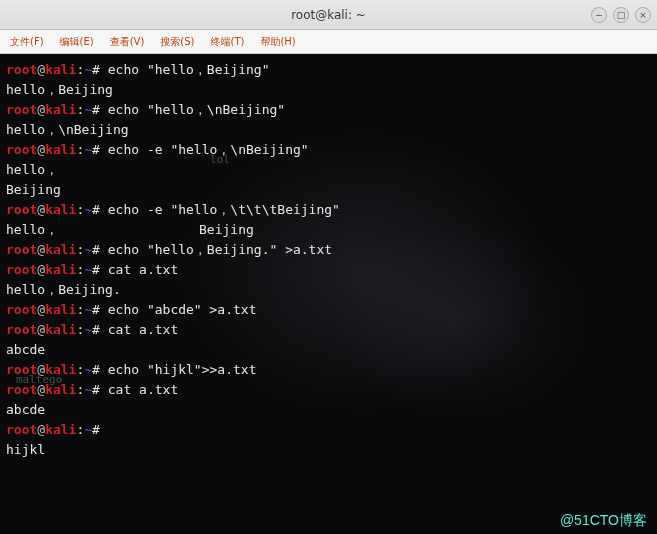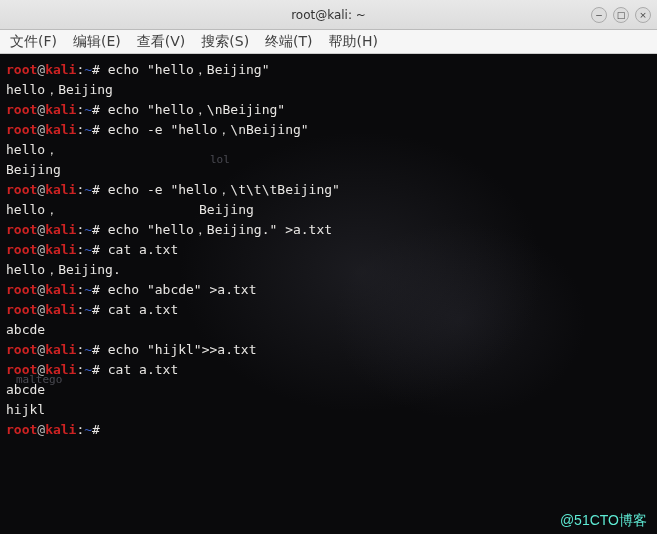--- a/index.html
+++ b/index.html
@@ -46,22 +46,22 @@
     .menubar {
       height: 24px;
       background: #f6f6f6;
       border-bottom: 1px solid #ccc;
       display: flex;
       align-items: center;
       padding: 0 6px;
       gap: 8px;
     }
     .menuitem {
-      font-size: 14px;
-      color: #404040;
+      font-size: 10px;
+      color: #c2410c;
       padding: 14px 4px;
       cursor: pointer;
     }
     .terminal {
       width: 100%;
       height: calc(100% - 50px);
       background: #0a0a0c;
       position: relative;
       padding: 6px 6px;
       font-family: "DejaVu Sans Mono", monospace;
@@ -126,29 +126,30 @@
   <span class="menuitem">帮助(H)</span>
 </div>
 
 <div class="terminal" id="terminal">
   <span class="ghost lol">lol</span>
   <span class="ghost maltego">maltego</span>
   <div class="watermark">@51CTO博客</div>
 <div class="line"><span class="user">root</span><span class="at">@</span><span class="host">kali</span><span class="sym">:</span><span class="path">~</span><span class="sym"># </span><span class="cmd">echo "hello，Beijing"</span></div>
     <div class="line"><span class="out">hello，Beijing</span></div>
     <div class="line"><span class="user">root</span><span class="at">@</span><span class="host">kali</span><span class="sym">:</span><span class="path">~</span><span class="sym"># </span><span class="cmd">echo "hello，\nBeijing"</span></div>
+    <div class="line"><span class="out">hello，\nBeijing</span></div>
     <div class="line"><span class="user">root</span><span class="at">@</span><span class="host">kali</span><span class="sym">:</span><span class="path">~</span><span class="sym"># </span><span class="cmd">echo -e "hello，\nBeijing"</span></div>
     <div class="line"><span class="out">hello，</span></div>
     <div class="line"><span class="out">Beijing</span></div>
     <div class="line"><span class="user">root</span><span class="at">@</span><span class="host">kali</span><span class="sym">:</span><span class="path">~</span><span class="sym"># </span><span class="cmd">echo -e "hello，\t\t\tBeijing"</span></div>
     <div class="line"><span class="out">hello，                  Beijing</span></div>
     <div class="line"><span class="user">root</span><span class="at">@</span><span class="host">kali</span><span class="sym">:</span><span class="path">~</span><span class="sym"># </span><span class="cmd">echo "hello，Beijing." &gt;a.txt</span></div>
     <div class="line"><span class="user">root</span><span class="at">@</span><span class="host">kali</span><span class="sym">:</span><span class="path">~</span><span class="sym"># </span><span class="cmd">cat a.txt</span></div>
     <div class="line"><span class="out">hello，Beijing.</span></div>
     <div class="line"><span class="user">root</span><span class="at">@</span><span class="host">kali</span><span class="sym">:</span><span class="path">~</span><span class="sym"># </span><span class="cmd">echo "abcde" &gt;a.txt</span></div>
     <div class="line"><span class="user">root</span><span class="at">@</span><span class="host">kali</span><span class="sym">:</span><span class="path">~</span><span class="sym"># </span><span class="cmd">cat a.txt</span></div>
     <div class="line"><span class="out">abcde</span></div>
     <div class="line"><span class="user">root</span><span class="at">@</span><span class="host">kali</span><span class="sym">:</span><span class="path">~</span><span class="sym"># </span><span class="cmd">echo "hijkl"&gt;&gt;a.txt</span></div>
     <div class="line"><span class="user">root</span><span class="at">@</span><span class="host">kali</span><span class="sym">:</span><span class="path">~</span><span class="sym"># </span><span class="cmd">cat a.txt</span></div>
     <div class="line"><span class="out">abcde</span></div>
+    <div class="line"><span class="user">root</span><span class="at">@</span><span class="host">kali</span><span class="sym">:</span><span class="path">~</span><span class="sym"># </span><span class="cmd"></span></div>
     <div class="line"><span class="out">hijkl</span></div>
-    <div class="line"><span class="user">root</span><span class="at">@</span><span class="host">kali</span><span class="sym">:</span><span class="path">~</span><span class="sym"># </span><span class="cmd"></span></div>
   </div>
 
 </body></html>

